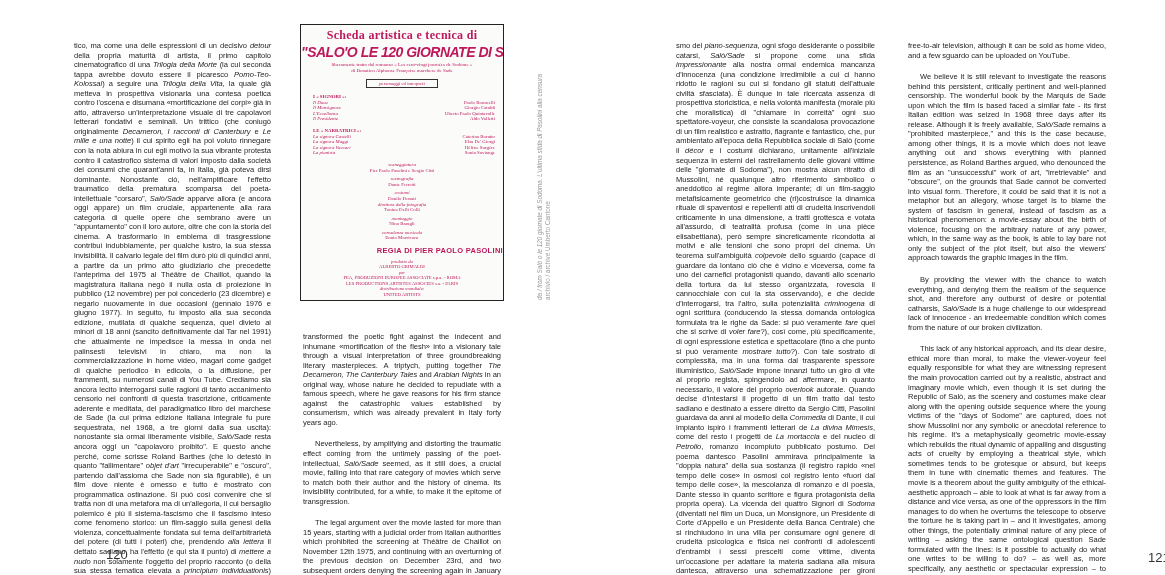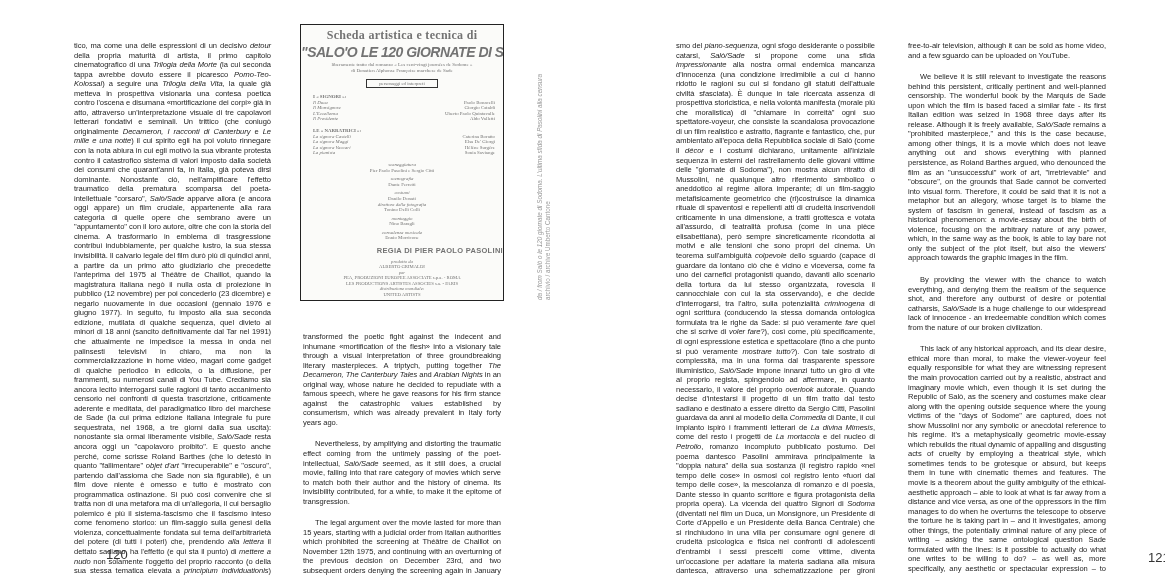--- a/index.html
+++ b/index.html
@@ -14,21 +14,21 @@
   #col-mid { left: 291px; top: 320px; width: 222px; }
   #col-right-it { left: 664px; top: 29px; width: 223px; }
   #col-right-en { left: 896px; top: 29px; width: 222px; }
   .pagenum { position: absolute; font-size: 13px; color: #333; margin-left: 44px; }
   #pn-left { left: 62px; top: 547px; }
   #pn-right { left: 1104px; top: 550px; }
 
   
   #poster { position: absolute; left: 300px; top: 24px; width: 204px; height: 277px;
             border: 1.2px solid #222; background: #fbfbf9; font-family: "Liberation Serif", serif;
-            color: #737373; box-sizing: border-box; overflow: hidden; }
+            color: #be185d; box-sizing: border-box; overflow: hidden; }
   #poster .p-head { text-align: center; font-weight: bold; font-size: 12px; margin-top: 3px; letter-spacing: 0.3px; }
   #poster .p-title { text-align: center; font-family: "Liberation Sans", sans-serif; font-style: italic;
             font-weight: bold; font-size: 14px; letter-spacing: -0.5px; margin-top: 1px; white-space: nowrap; }
   #poster .p-sub { text-align: center; font-size: 5px; line-height: 6px; margin-top: 2px; padding: 0 6px; }
   #poster .p-box { margin: 5px auto 0; width: 70px; border: 1px solid #333; text-align: center;
             font-size: 4.8px; padding: 1px 0; }
   #poster .p-group { display: flex; justify-content: space-between; padding: 0 8px 0 12px;
             font-size: 4.9px; line-height: 5.6px; margin-top: 6px; }
   #poster .p-group .roles i { font-style: italic; display: block; }
   #poster .p-group .roles .grp { font-style: normal; font-weight: bold; display: block; }

